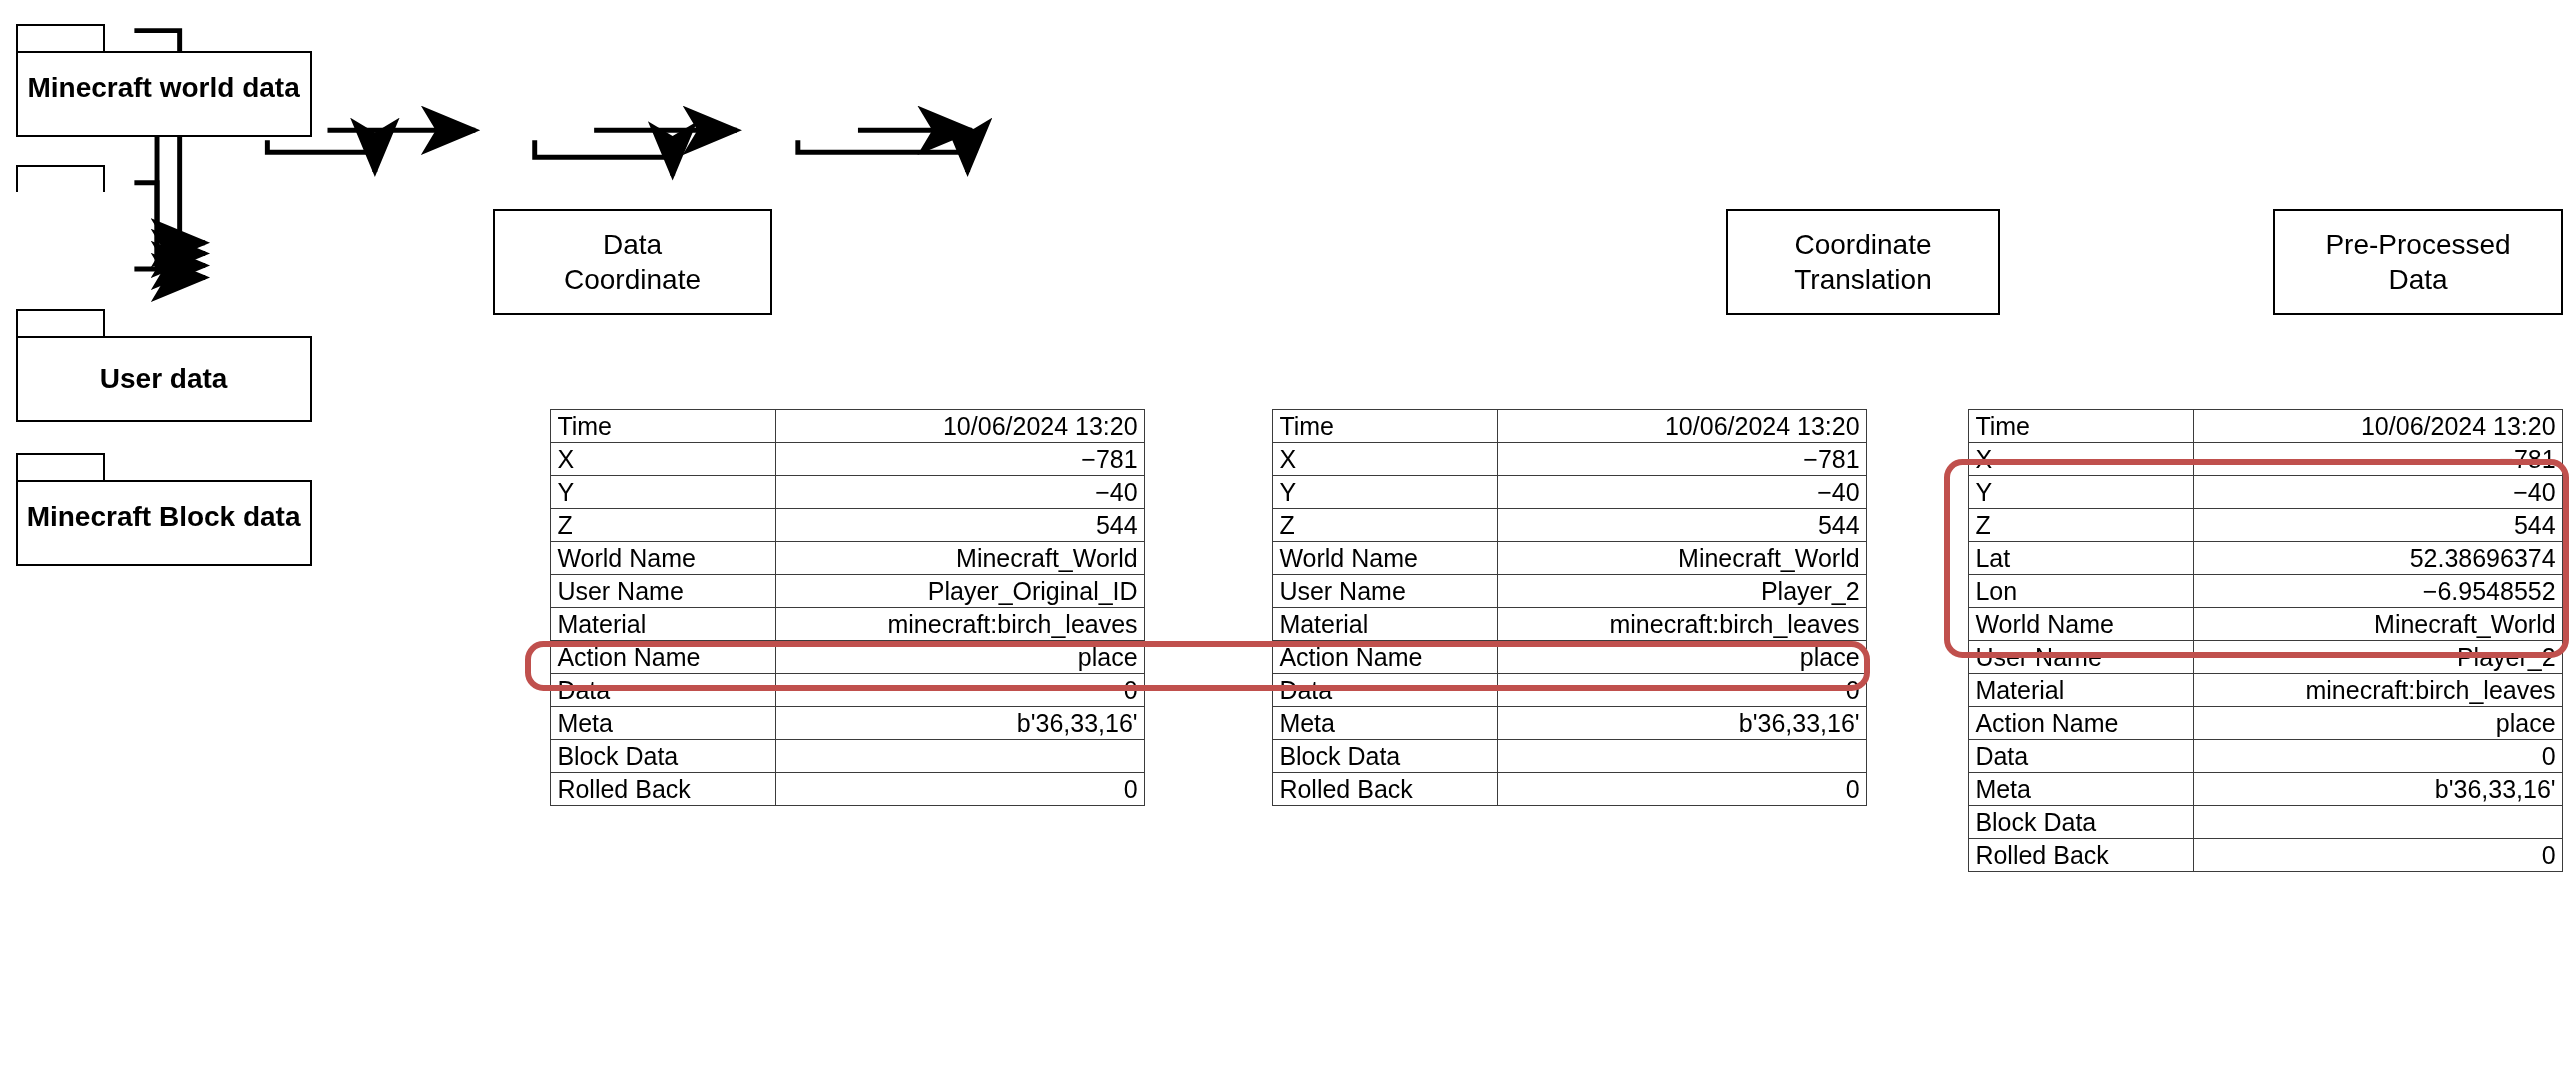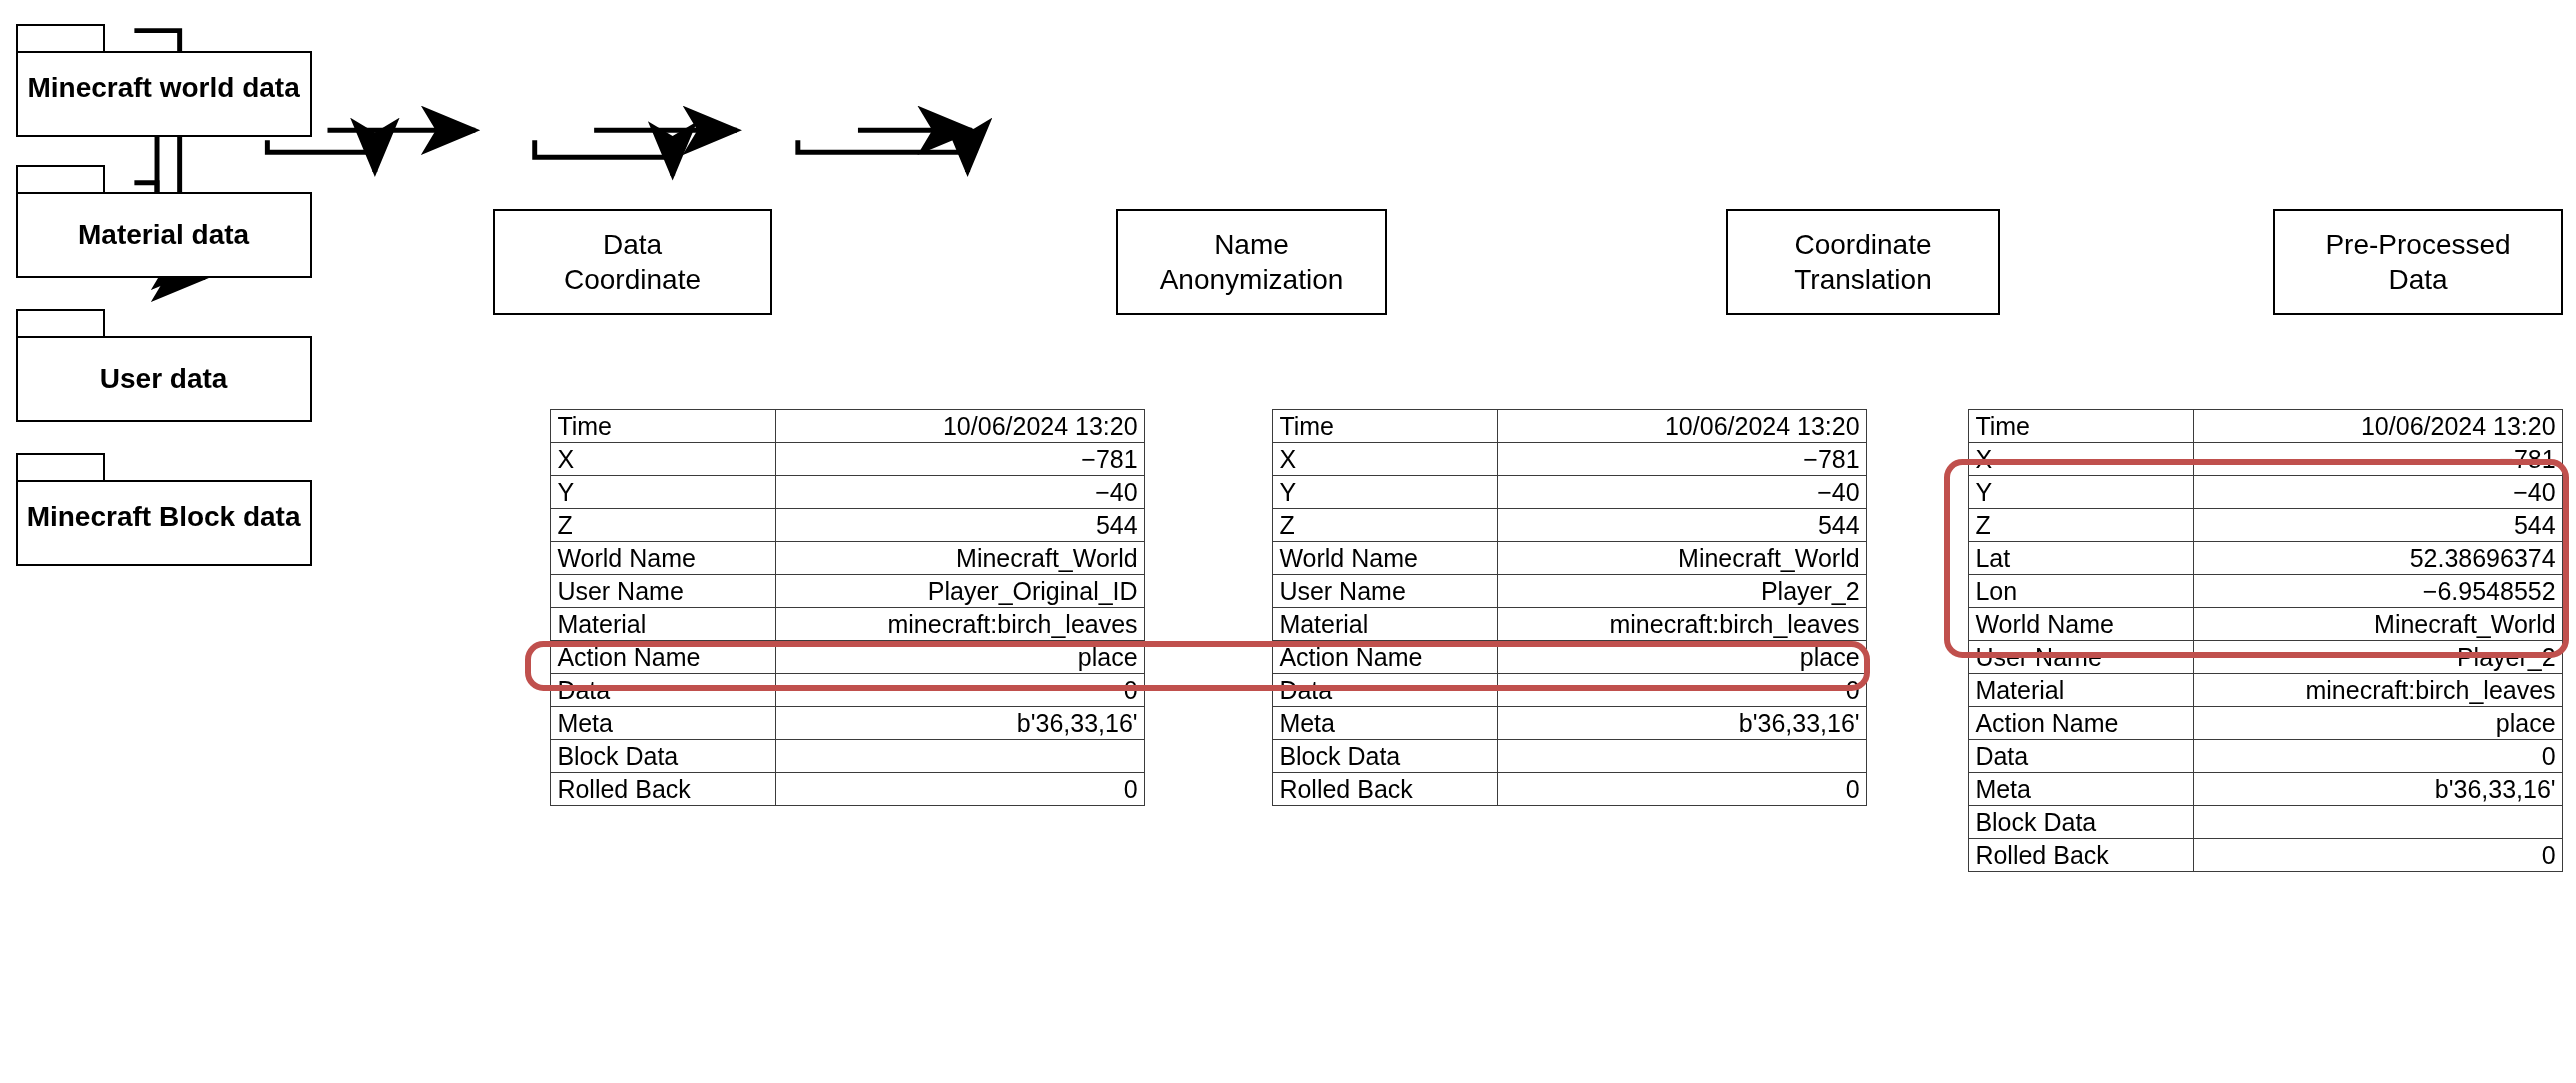--- a/index.html
+++ b/index.html
@@ -96,23 +96,20 @@
 
   <div class="pkg" style="left:15.6px; top:24px; width:296px; height:113px;">
     <div class="tab"></div>
     <div class="body">
       <span class="label">Minecraft world data</span>
     </div>
   </div>
 
   <div class="pkg" style="left:15.6px; top:165px; width:296px; height:113px;">
     <div class="tab"></div>
-    <div class="body">
-      <span class="label" style="margin-top:0;">Material data</span>
-    </div>
   </div>
 
   <div class="pkg" style="left:15.6px; top:309px; width:296px; height:113px;">
     <div class="tab"></div>
     <div class="body">
       <span class="label" style="margin-top:0;">User data</span>
     </div>
   </div>
 
   <div class="pkg" style="left:15.6px; top:453px; width:296px; height:113px;">
@@ -122,26 +119,20 @@
     </div>
   </div>
 
   <div class="proc" style="left:493px; top:209px; width:279px; height:106px;">
     <div class="label">
       <div>Data</div>
       <div>Coordinate</div>
     </div>
   </div>
 
-  <div class="proc" style="left:1116px; top:209px; width:271px; height:106px;">
-    <div class="label">
-      <div>Name</div>
-      <div>Anonymization</div>
-    </div>
-  </div>
 
   <div class="proc" style="left:1726px; top:209px; width:274px; height:106px;">
     <div class="label">
       <div>Coordinate</div>
       <div>Translation</div>
     </div>
   </div>
 
   <div class="proc" style="left:2273px; top:209px; width:290px; height:106px;">
     <div class="label">

